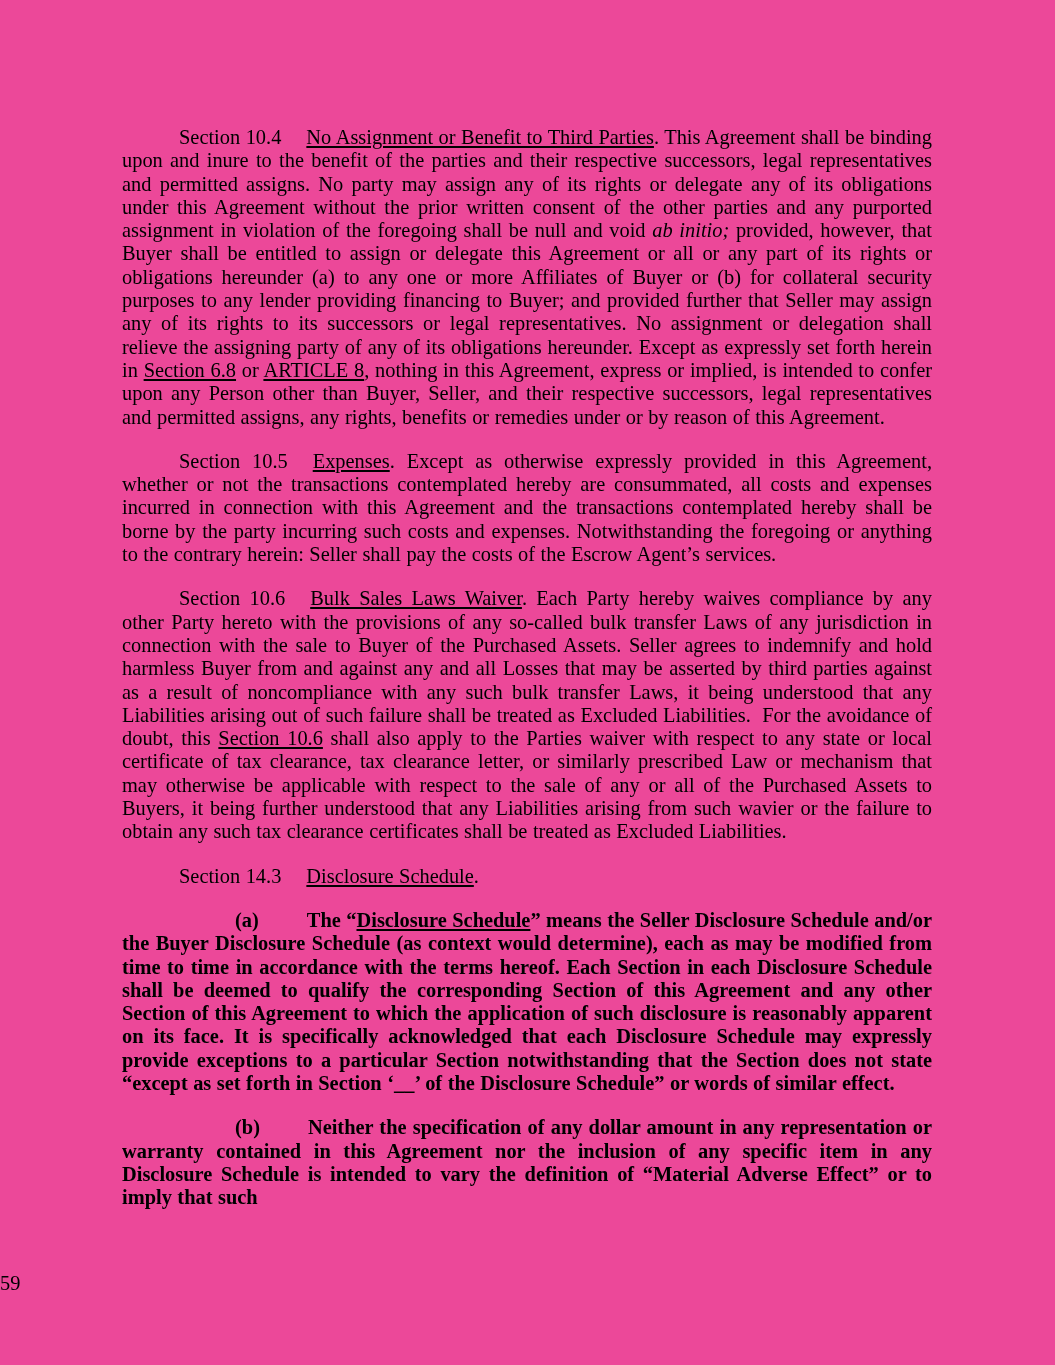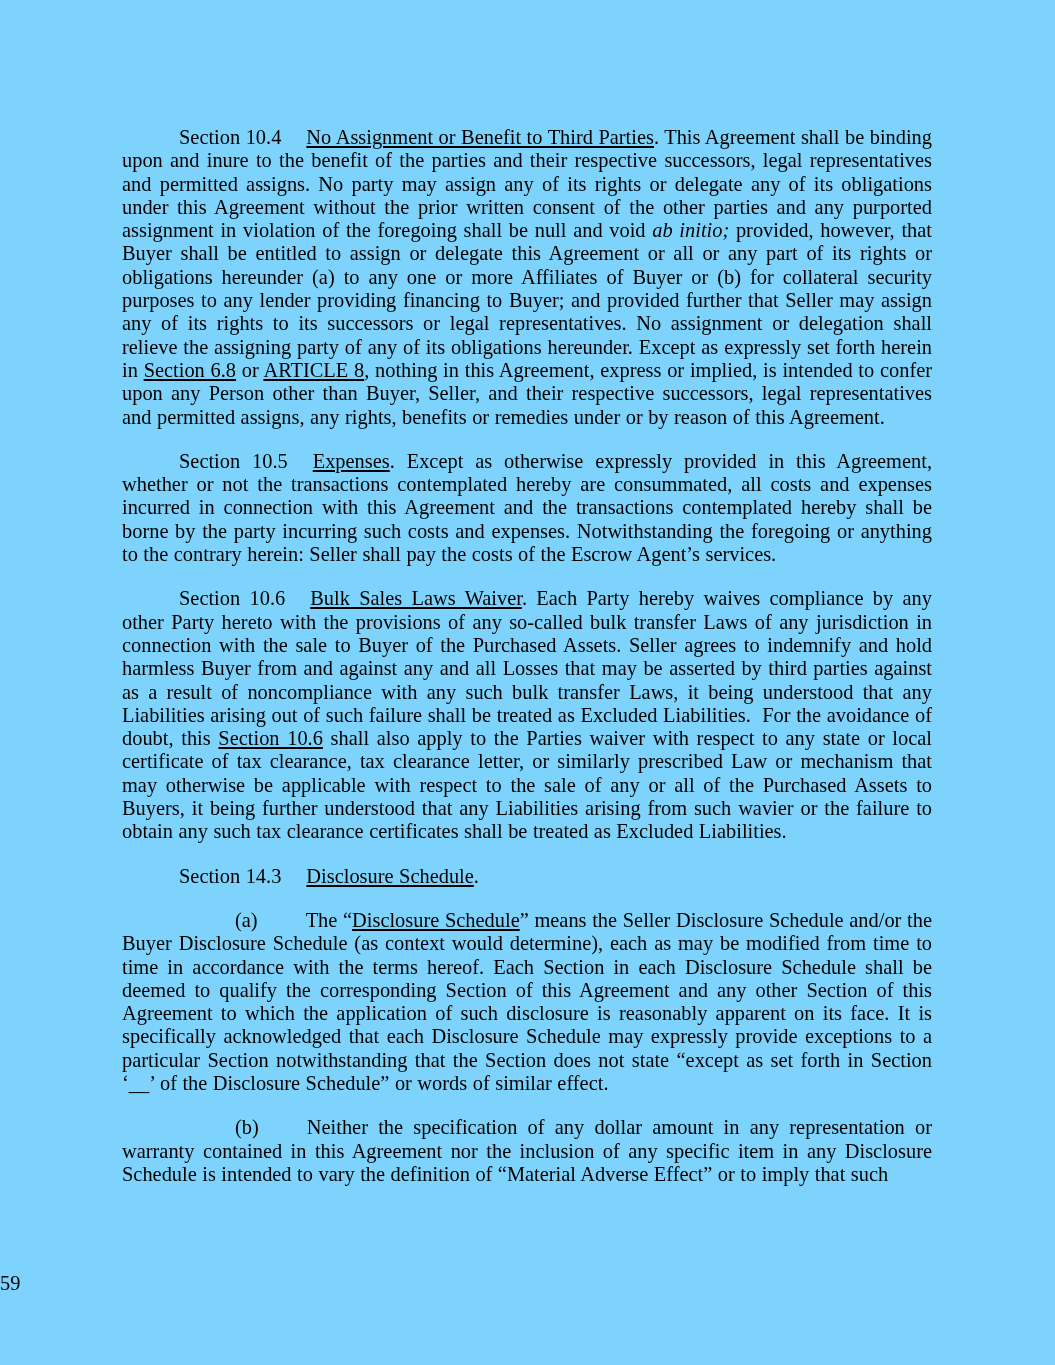--- a/index.html
+++ b/index.html
@@ -1,39 +1,39 @@
 <!DOCTYPE html>
 <html><head>
 <meta charset="utf-8">
 <style>
   html, body { margin: 0; padding: 0; background: #ffffff; }
   .page {
     position: relative;
     width: 1055px;
     height: 1365px;
-    background: #7dd3fc;
+    background: #ec4899;
     color: #000000;
     font-family: "Liberation Serif", "DejaVu Serif", serif;
     overflow: hidden;
   }
   .content {
     position: absolute;
     left: 122px;
     top: 126px;
     width: 810px;
   }
   .para {
     margin: 0 0 21px 0;
     text-align: justify;
     font-size: 20.4px;
     line-height: 23.3px;
     word-spacing: 0.02em;
   }
   .para.sec { text-indent: 57px; }
-  .para.sub { text-indent: 113px; }
+  .para.sub { text-indent: 113px; font-weight: bold; }
   .tab { display: inline-block; }
   .tab1 { width: 25px; }
   .tab2 { width: 48px; }
   .u { text-decoration: underline; text-underline-offset: 2px; }
   .i { font-style: italic; }
   .footer {
     position: absolute;
     left: 0;
     right: 0;
     top: 1272px;

